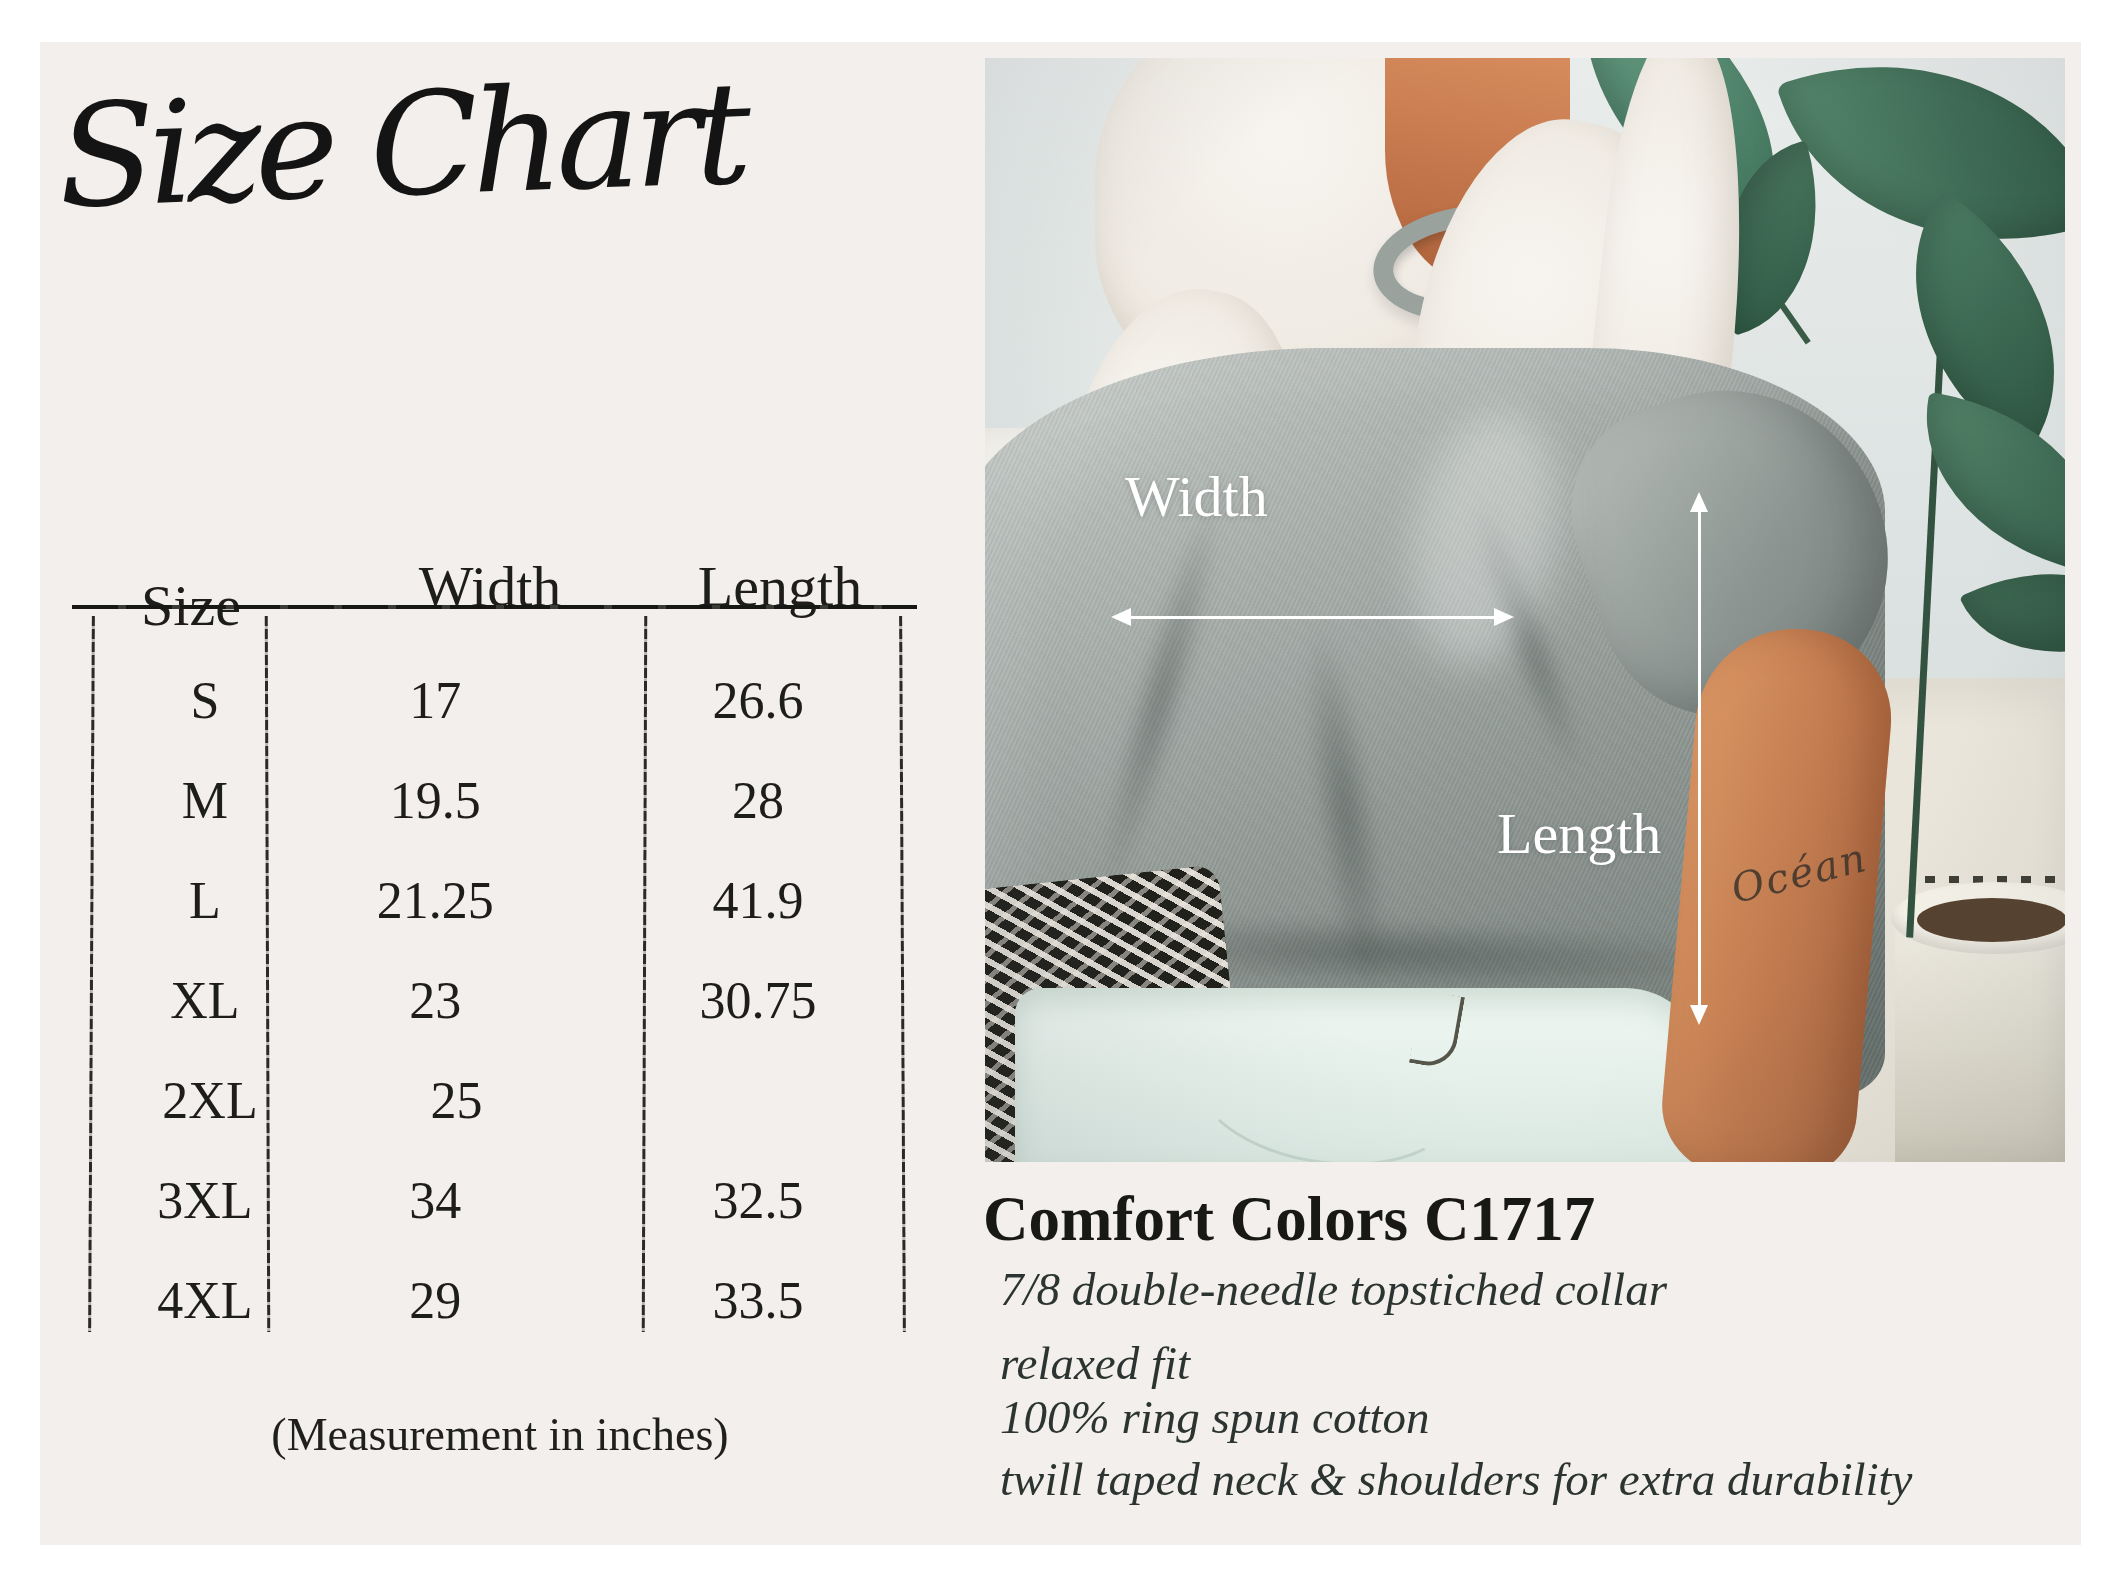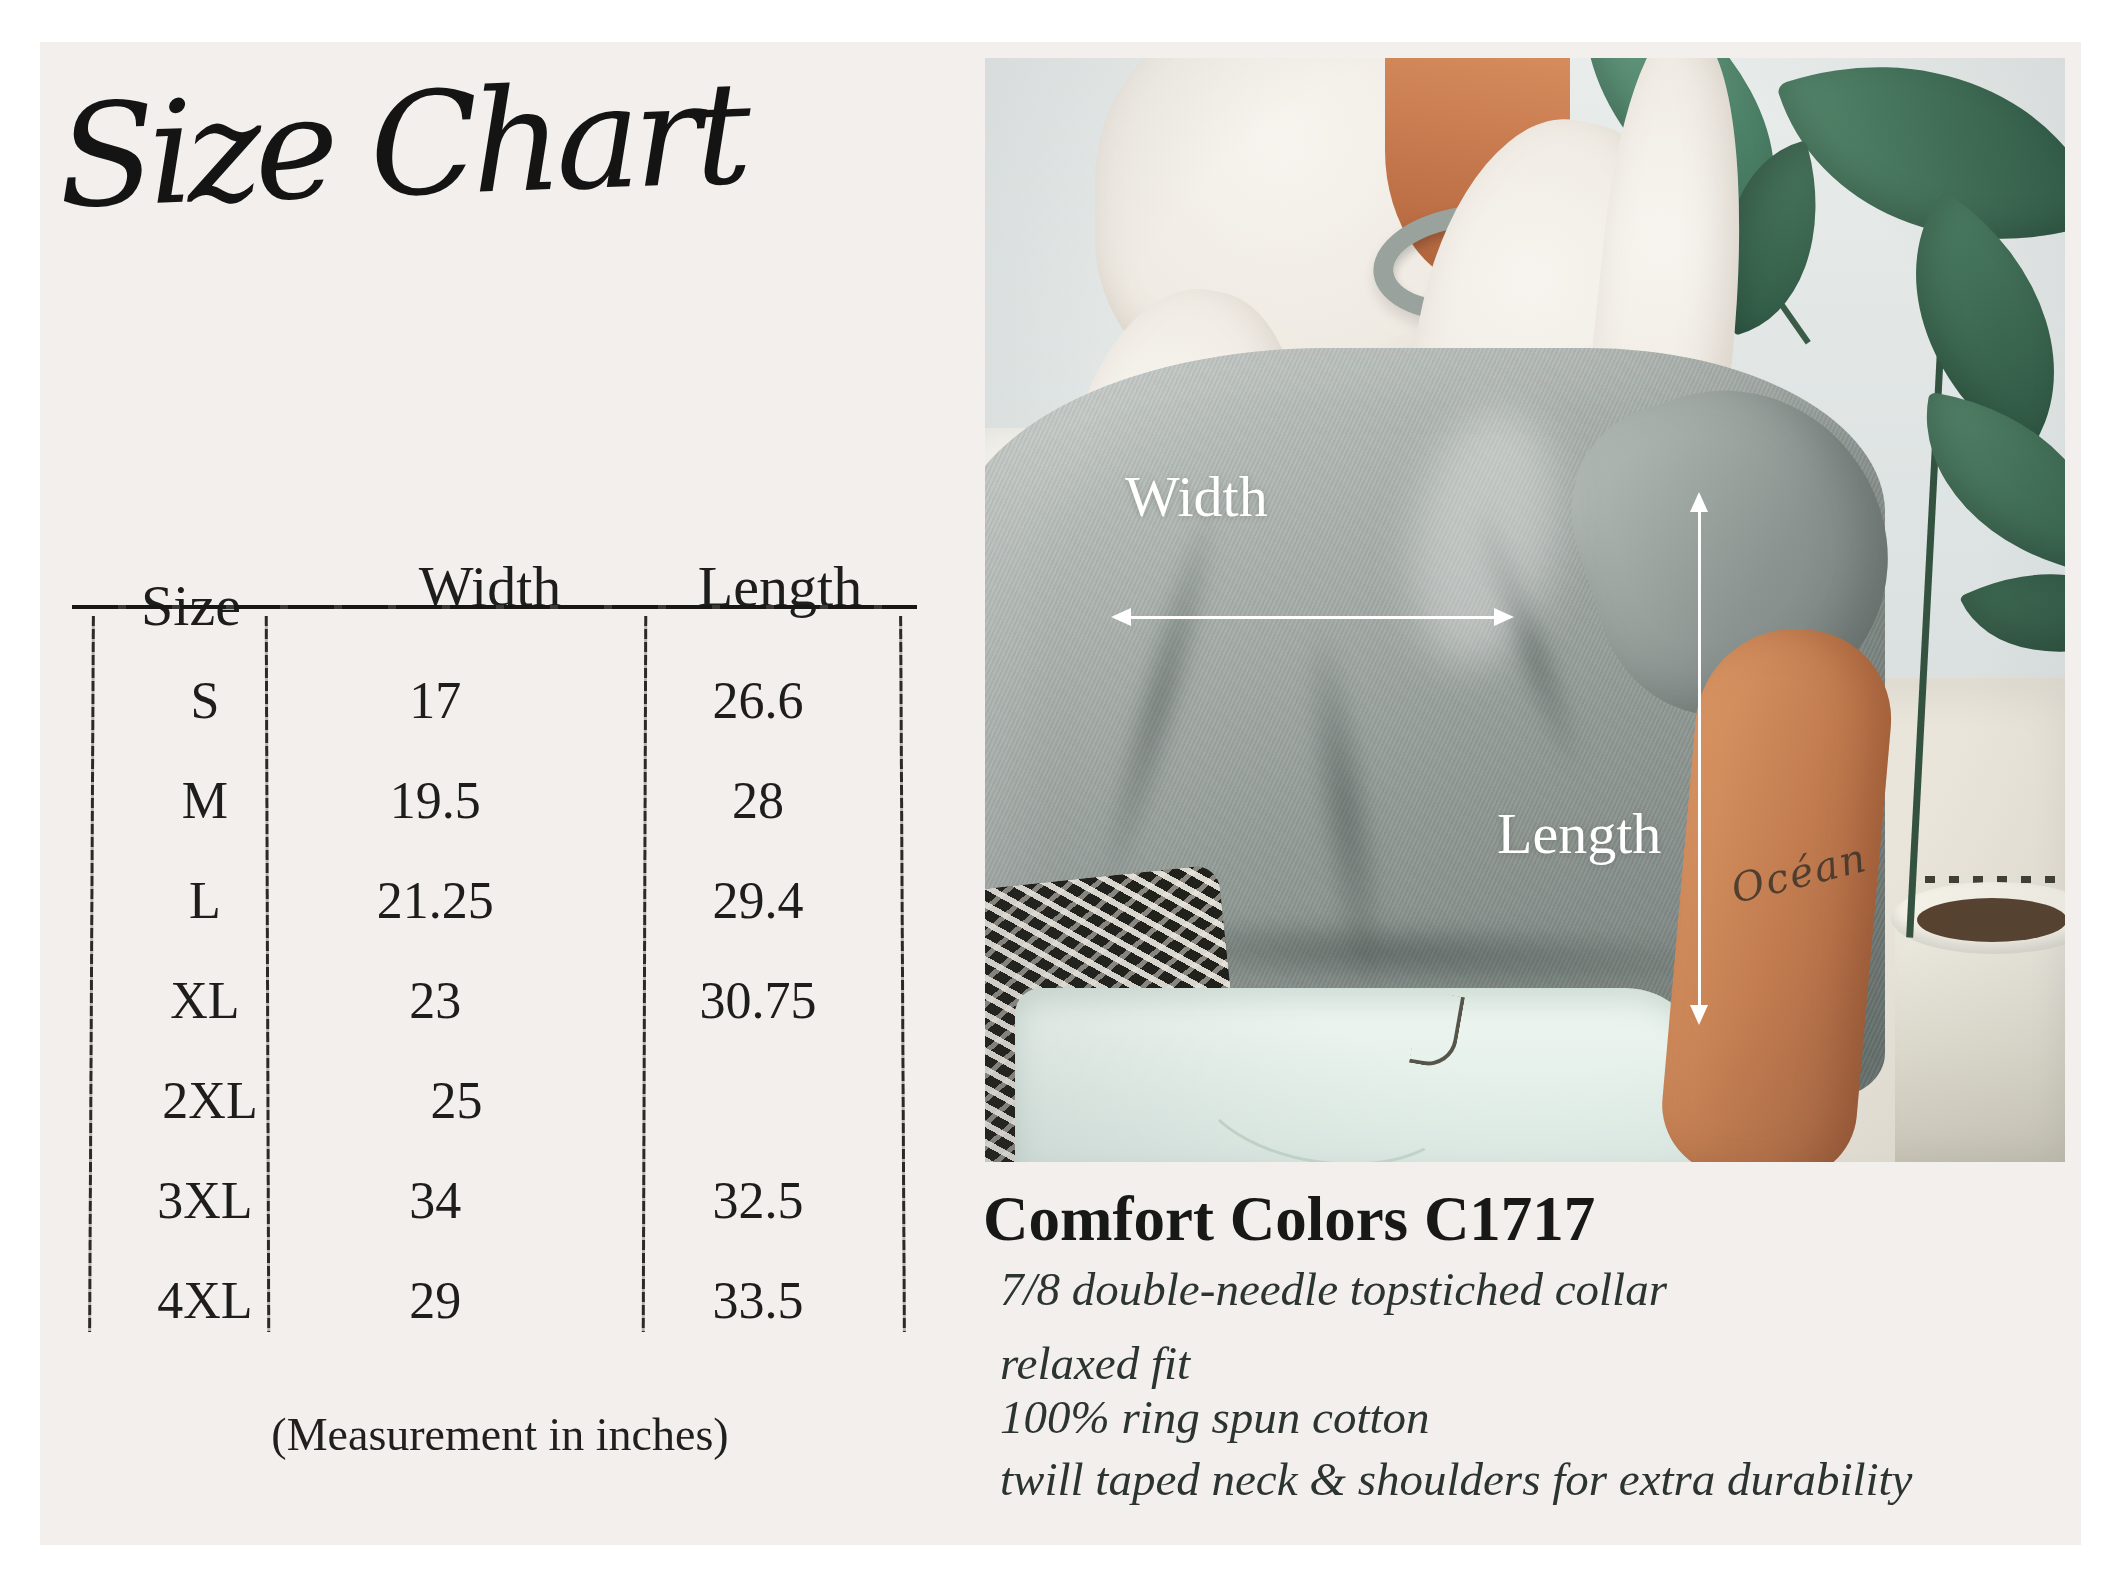--- a/index.html
+++ b/index.html
@@ -184,21 +184,21 @@
     <div class="cell c-length">26.6</div>
   </div>
   <div class="row" style="top:750px">
     <div class="cell c-size">M</div>
     <div class="cell c-width">19.5</div>
     <div class="cell c-length">28</div>
   </div>
   <div class="row" style="top:850px">
     <div class="cell c-size">L</div>
     <div class="cell c-width">21.25</div>
-    <div class="cell c-length">29.4</div>
+    <div class="cell c-length">41.9</div>
   </div>
   <div class="row" style="top:950px">
     <div class="cell c-size">XL</div>
     <div class="cell c-width">23</div>
     <div class="cell c-length">30.75</div>
   </div>
   <div class="row" style="top:1050px">
     <div class="cell c-size">2XL</div>
     <div class="cell c-width">25</div>
   </div>

